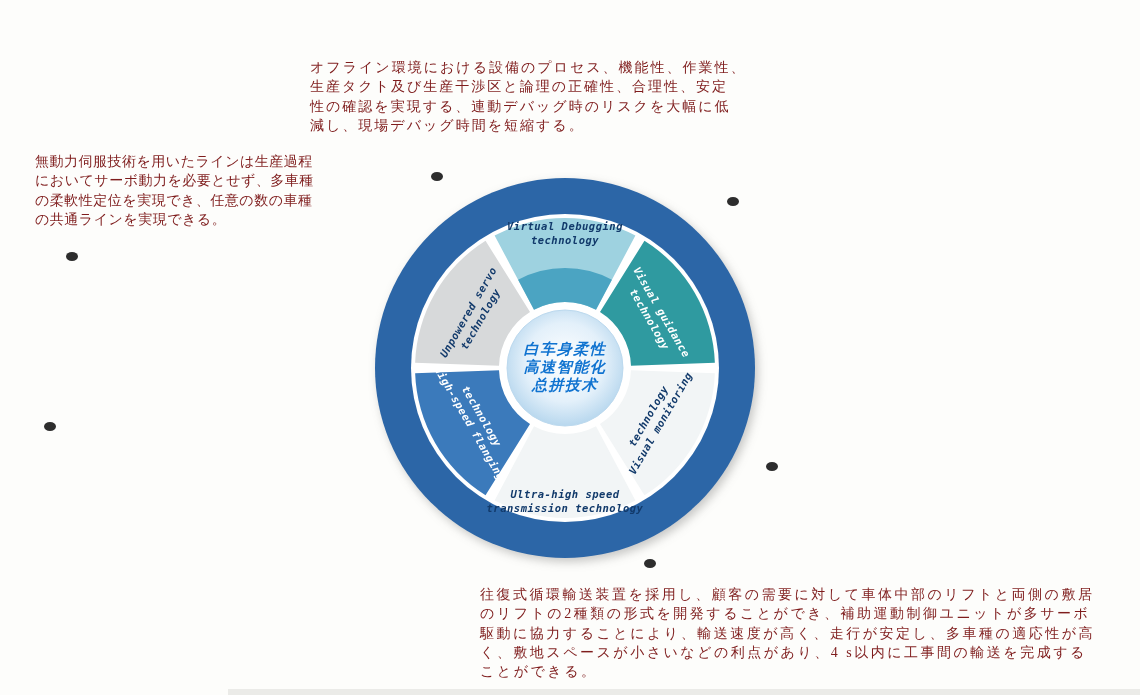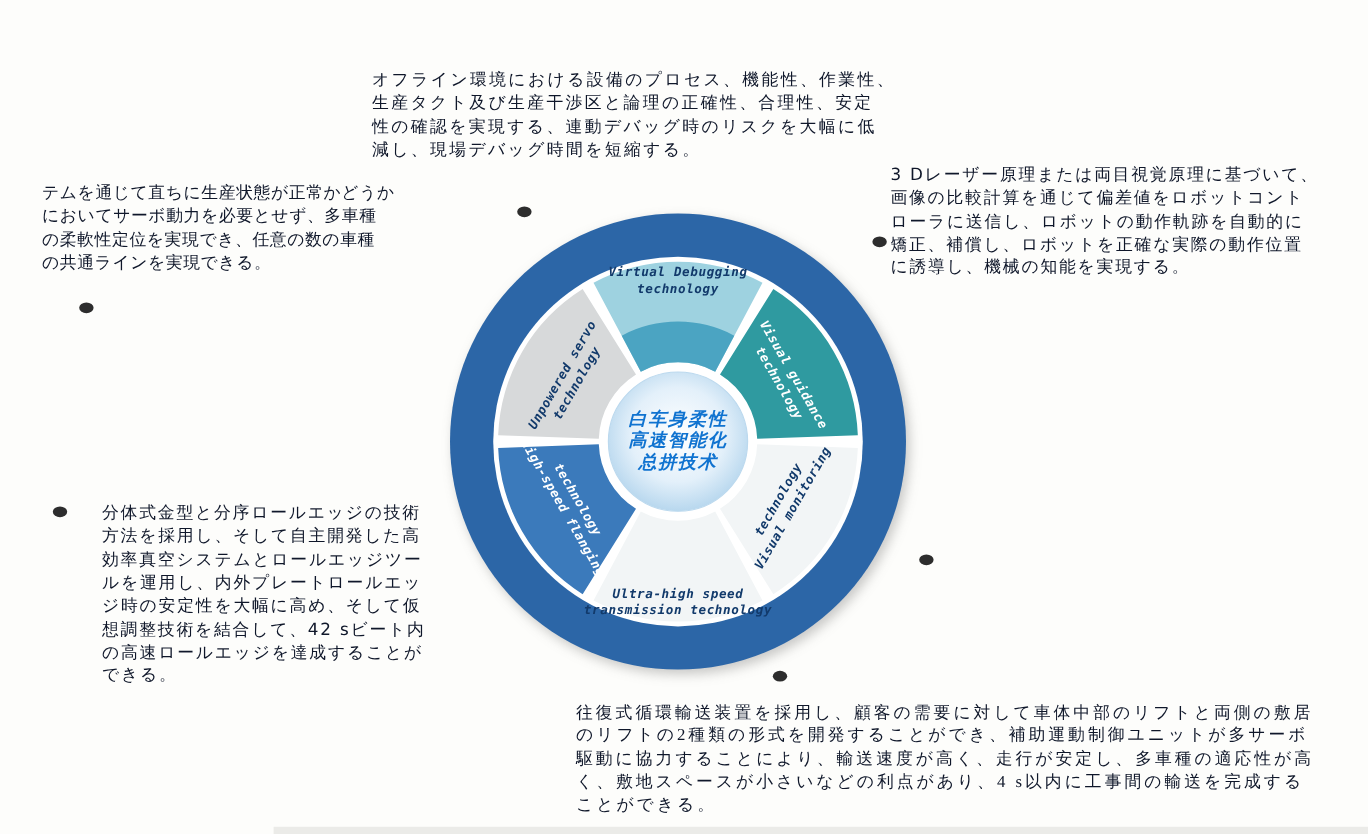--- a/index.html
+++ b/index.html
@@ -1,21 +1,21 @@
 <!DOCTYPE html>
 <html><head>
 <meta charset="utf-8">
 <style>
   * { margin:0; padding:0; box-sizing:border-box; }
   html,body { background:#ffffff; }
   body { font-family:"DejaVu Sans","Liberation Sans",sans-serif; }
   .canvas { position:relative; width:1140px; height:695px; background:#fdfdfb; overflow:hidden; }
 
   .note { position:absolute; font-size:14px; line-height:1.38; letter-spacing:1.5px;
-          color:#0f172a; white-space:pre-line; }
+          color:#7f1d1d; white-space:pre-line; }
   .note-top         { left:310px; top:58px;  letter-spacing:2px; }
   .note-left-top    { left:35px;  top:152px; letter-spacing:0.5px; }
   .note-right-top   { left:742px; top:137px; }
   .note-right-middle{ left:792px; top:327px; }
   .note-left-bottom { left:85px;  top:419px; }
   .note-bottom      { left:480px; top:585px; letter-spacing:2.5px;font-family:Liberation Serif, serif; }
 
   .dot { position:absolute; width:12px; height:9px; border-radius:50%; background:#2d2d2d; }
 
   .wheel-wrap { position:absolute; left:373px; top:176px; width:384px; height:384px;font-style:italic; }
@@ -30,37 +30,24 @@
 </style>
 </head>
 <body>
 
 <div class="canvas">
 
   <div class="note note-top">オフライン環境における設備のプロセス、機能性、作業性、
 生産タクト及び生産干渉区と論理の正確性、合理性、安定
 性の確認を実現する、連動デバッグ時のリスクを大幅に低
 減し、現場デバッグ時間を短縮する。</div>
-  <div class="note note-left-top">テムを通じて直ちに生産状態が正常かどうか
+  <div class="note note-left-top">無動力伺服技術を用いたラインは生産過程
 においてサーボ動力を必要とせず、多車種
 の柔軟性定位を実現でき、任意の数の車種
 の共通ラインを実現できる。</div>
-  <div class="note note-right-top">3 Dレーザー原理または両目視覚原理に基づいて、
-画像の比較計算を通じて偏差値をロボットコント
-ローラに送信し、ロボットの動作軌跡を自動的に
-矯正、補償し、ロボットを正確な実際の動作位置
-に誘導し、機械の知能を実現する。</div>
-  <div class="note note-left-bottom">分体式金型と分序ロールエッジの技術
-方法を採用し、そして自主開発した高
-効率真空システムとロールエッジツー
-ルを運用し、内外プレートロールエッ
-ジ時の安定性を大幅に高め、そして仮
-想調整技術を結合して、42 sビート内
-の高速ロールエッジを達成することが
-できる。</div>
   <div class="note note-bottom">往復式循環輸送装置を採用し、顧客の需要に対して車体中部のリフトと両側の敷居
 のリフトの2種類の形式を開発することができ、補助運動制御ユニットが多サーボ
 駆動に協力することにより、輸送速度が高く、走行が安定し、多車種の適応性が高
 く、敷地スペースが小さいなどの利点があり、4 s以内に工事間の輸送を完成する
 ことができる。</div>
 
   <span class="dot" style="left:66px;  top:252px;"></span>
   <span class="dot" style="left:431px; top:172px;"></span>
   <span class="dot" style="left:727px; top:197px;"></span>
   <span class="dot" style="left:766px; top:462px;"></span>

